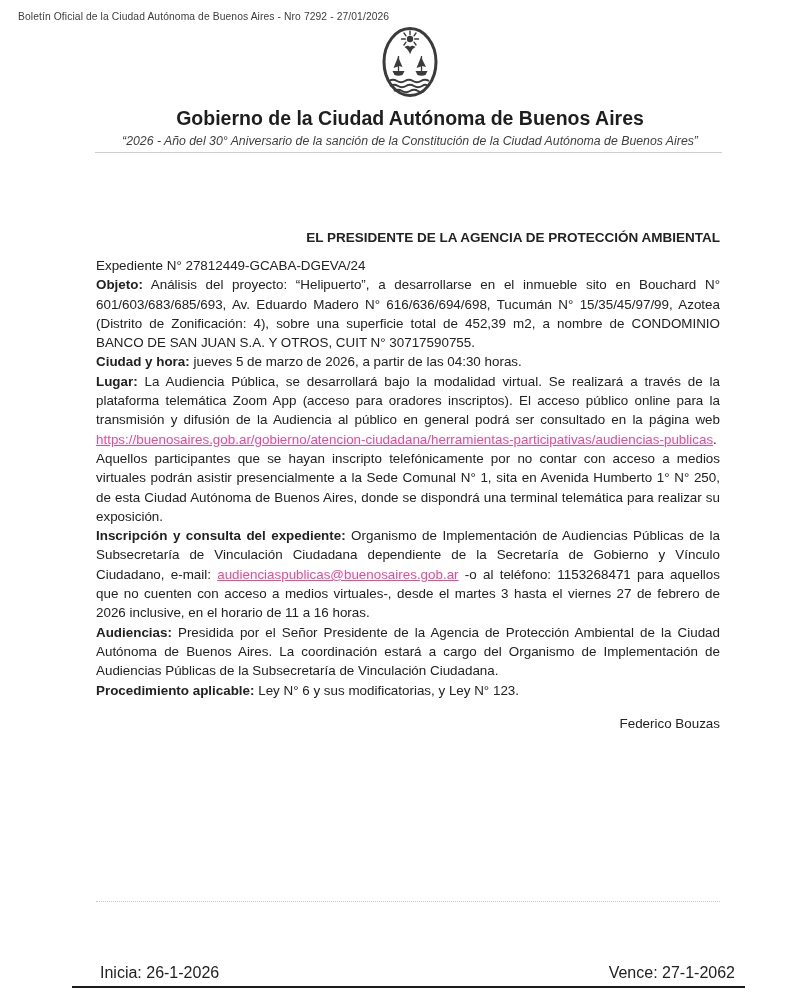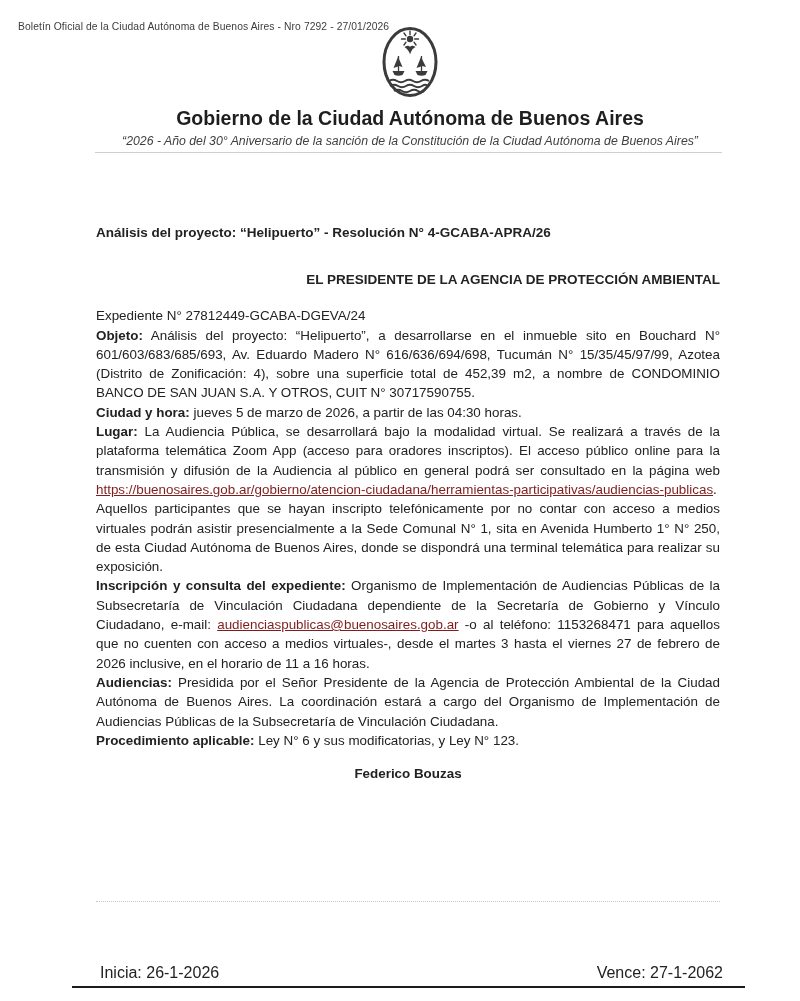--- a/index.html
+++ b/index.html
@@ -2,48 +2,48 @@
 <html><head>
 <meta charset="utf-8">
 <style>
   * { box-sizing: border-box; margin: 0; padding: 0; }
   html, body { background: #ffffff; }
   body {
     width: 800px; height: 1001px; position: relative; overflow: hidden;
     font-family: "Liberation Sans", sans-serif; color: #222222;
   }
   .bulletin {
-    position: absolute; top: 21px; left: 18px;
+    position: absolute; top: 11px; left: 18px;
     font-size: 10.3px; color: #3d3d3d; letter-spacing: 0.1px;
   }
   .header { position: absolute; top: 26px; left: 15px; width: 790px; text-align: center; }
   .logo-wrap { display: inline-block; line-height: 0; }
   .gov-title { font-size: 19.5px; font-weight: bold; color: #1e1e1e; margin-top: 5px; }
   .motto { font-size: 12.3px; font-style: italic; color: #3f3f3f; margin-top: 4px; }
   .header-rule { position: absolute; top: 152px; left: 95px; width: 627px; border-top: 1px solid #cfcfcf; }
   .content {
     position: absolute; top: 200px; left: 96px; width: 624px;
     font-size: 13.4px; line-height: 19.3px;
   }
   .sec-heading { font-size: 13.5px; font-weight: bold; margin-top: 9px; }
   .subject-heading { font-size: 13.5px; font-weight: bold; margin-top: 23px; }
   .convocation { margin-top: 28px; text-align: right; font-weight: bold; font-size: 13.5px; line-height: 19px; }
-  .bodyblock { margin-top: 17px; text-align: justify; }
+  .bodyblock { margin-top: 9px; text-align: justify; }
   .bodyblock p { margin: 0; }
   .stretch-last { text-align-last: justify; }
-  .doc-link { color: #7f1d1d; text-decoration: underline; cursor: pointer; }
+  .doc-link { color: #ec4899; text-decoration: underline; cursor: pointer; }
   .signature { margin-top: 14px; text-align: center; }
-  .sig-name { font-weight: bold; }
+  .sig-name { font-weight: normal; text-align: right; }
   .dotted-rule { position: absolute; top: 901px; left: 96px; width: 624px; border-top: 1px dotted #c9c9c9; }
   .footer {
     position: absolute; left: 72px; top: 961px; width: 673px; height: 27px;
     border-bottom: 2px solid #1b1b1b; font-size: 16px;
   }
   .inicia { position: absolute; left: 28px; top: 3px; }
-  .vence { position: absolute; right: 22px; top: 3px; }
+  .vence { position: absolute; right: 10px; top: 3px; }
 </style>
 </head>
 <body>
 
 <div class="bulletin">Boletín Oficial de la Ciudad Autónoma de Buenos Aires - Nro 7292 - 27/01/2026</div>
 
 <div class="header">
   <span class="logo-wrap">
     <svg width="58" height="72" viewBox="0 0 58 72">
       <ellipse cx="29" cy="36" rx="26" ry="33.5" fill="#ffffff" stroke="#3b3b3b" stroke-width="3"></ellipse>
@@ -75,21 +75,20 @@
       </g>
     </svg>
   </span>
   <div class="gov-title">Gobierno de la Ciudad Autónoma de Buenos Aires</div>
   <div class="motto">“2026 - Año del 30° Aniversario de la sanción de la Constitución de la Ciudad Autónoma de Buenos Aires”</div>
 </div>
 
 <div class="header-rule"></div>
 
 <div class="content">
-  <div class="subject-heading">Análisis del proyecto: “Helipuerto” - Resolución N° 4-GCABA-APRA/26</div>
 
   <div class="convocation">
     <div>EL PRESIDENTE DE LA AGENCIA DE PROTECCIÓN AMBIENTAL</div>
   </div>
 
   <div class="bodyblock">
     <p><span>Expediente N° 27812449-GCABA-DGEVA/24</span></p>
 
     <p><strong>Objeto:</strong><span> Análisis del proyecto: “Helipuerto”, a desarrollarse en el inmueble sito en Bouchard N° 601/603/683/685/693, Av. Eduardo Madero N° 616/636/694/698, Tucumán N° 15/35/45/97/99, Azotea (Distrito de Zonificación: 4), sobre una superficie total de 452,39 m2, a nombre de CONDOMINIO BANCO DE SAN JUAN S.A. Y OTROS, CUIT N° 30717590755.</span></p>
 

